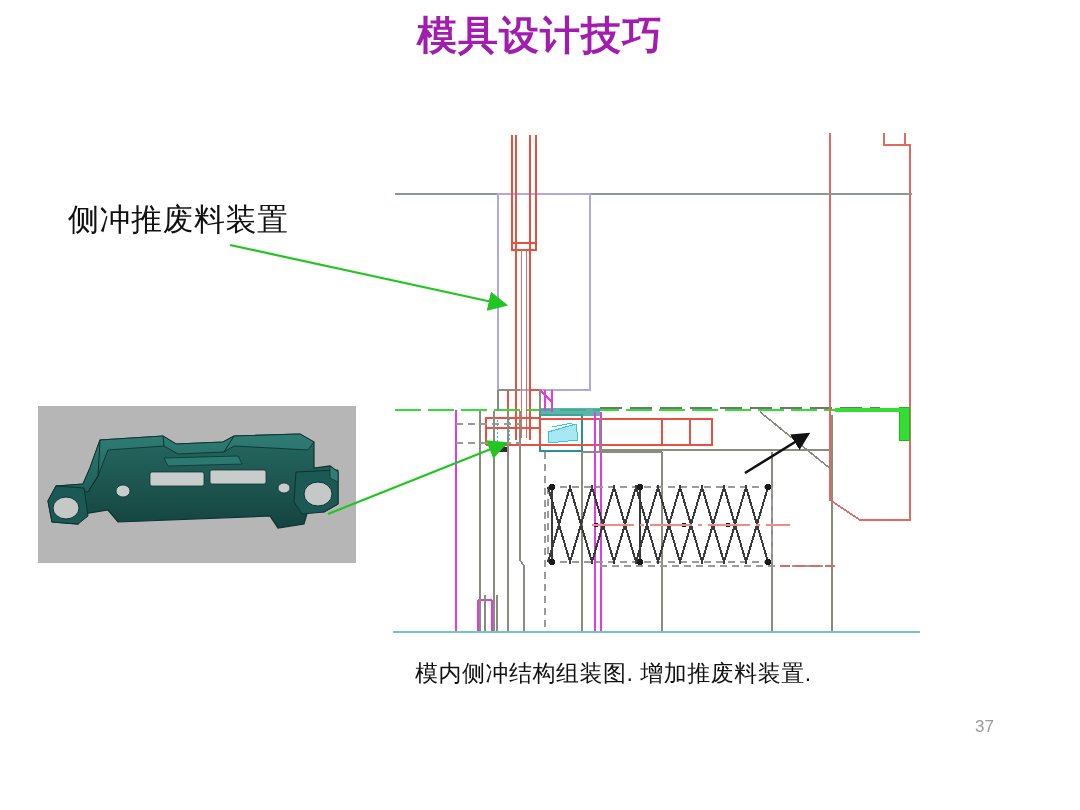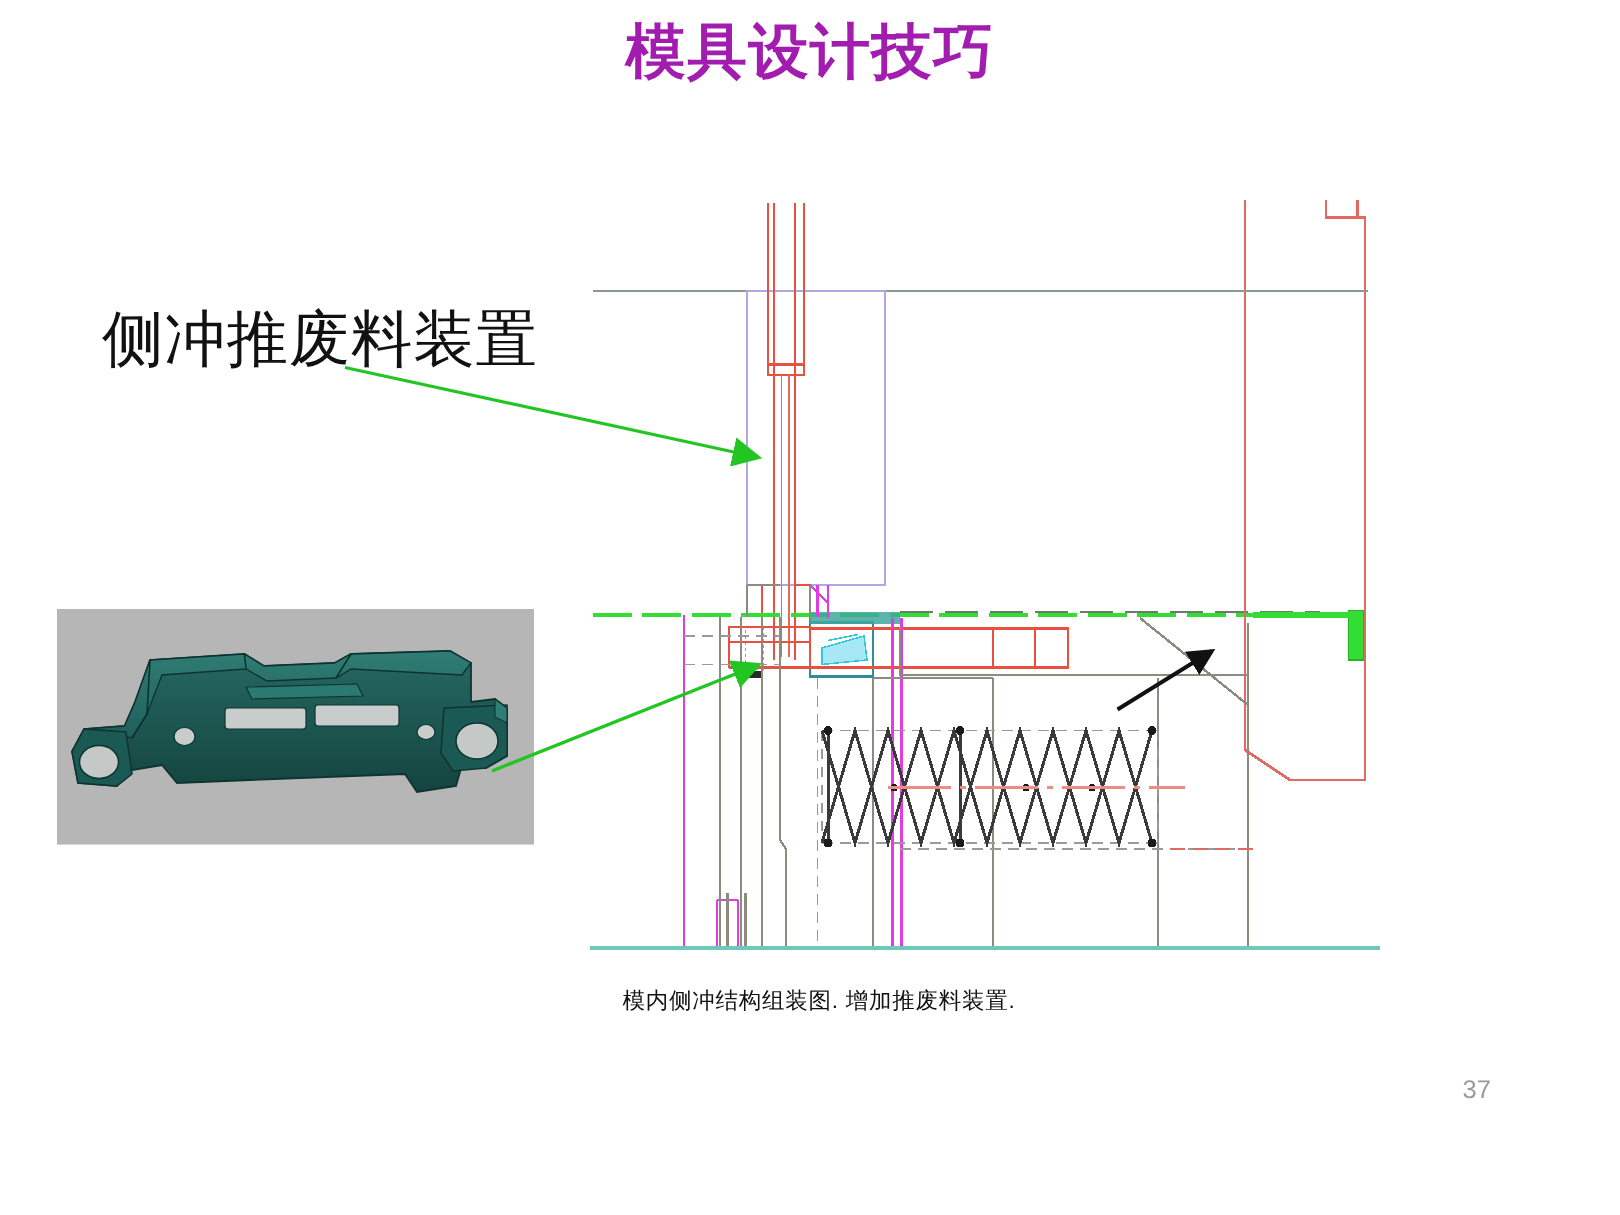--- a/index.html
+++ b/index.html
@@ -16,28 +16,28 @@
     text-align:center;
     font-size:40px;font-weight:bold;color:#a21caf;
     letter-spacing:1px;
     line-height:50px;
     white-space:nowrap;
   }
 
   
   .callout-label{
     position:absolute;left:68px;top:199px;
-    font-size:41px;color:#111111;
+    font-size:31px;color:#111111;
     white-space:nowrap;letter-spacing:0.5px;
   }
 
   
   .figure-caption{
     position:absolute;left:415px;top:658px;
-    font-size:15px;color:#111111;white-space:nowrap;letter-spacing:0.5px;text-align:center;
+    font-size:23px;color:#111111;white-space:nowrap;letter-spacing:0.5px;text-align:center;
   }
 
   
   .page-number{
     position:absolute;left:975px;top:717px;
     font-size:17px;color:#9a9a9a;
   }
 
   
   .part-photo{

